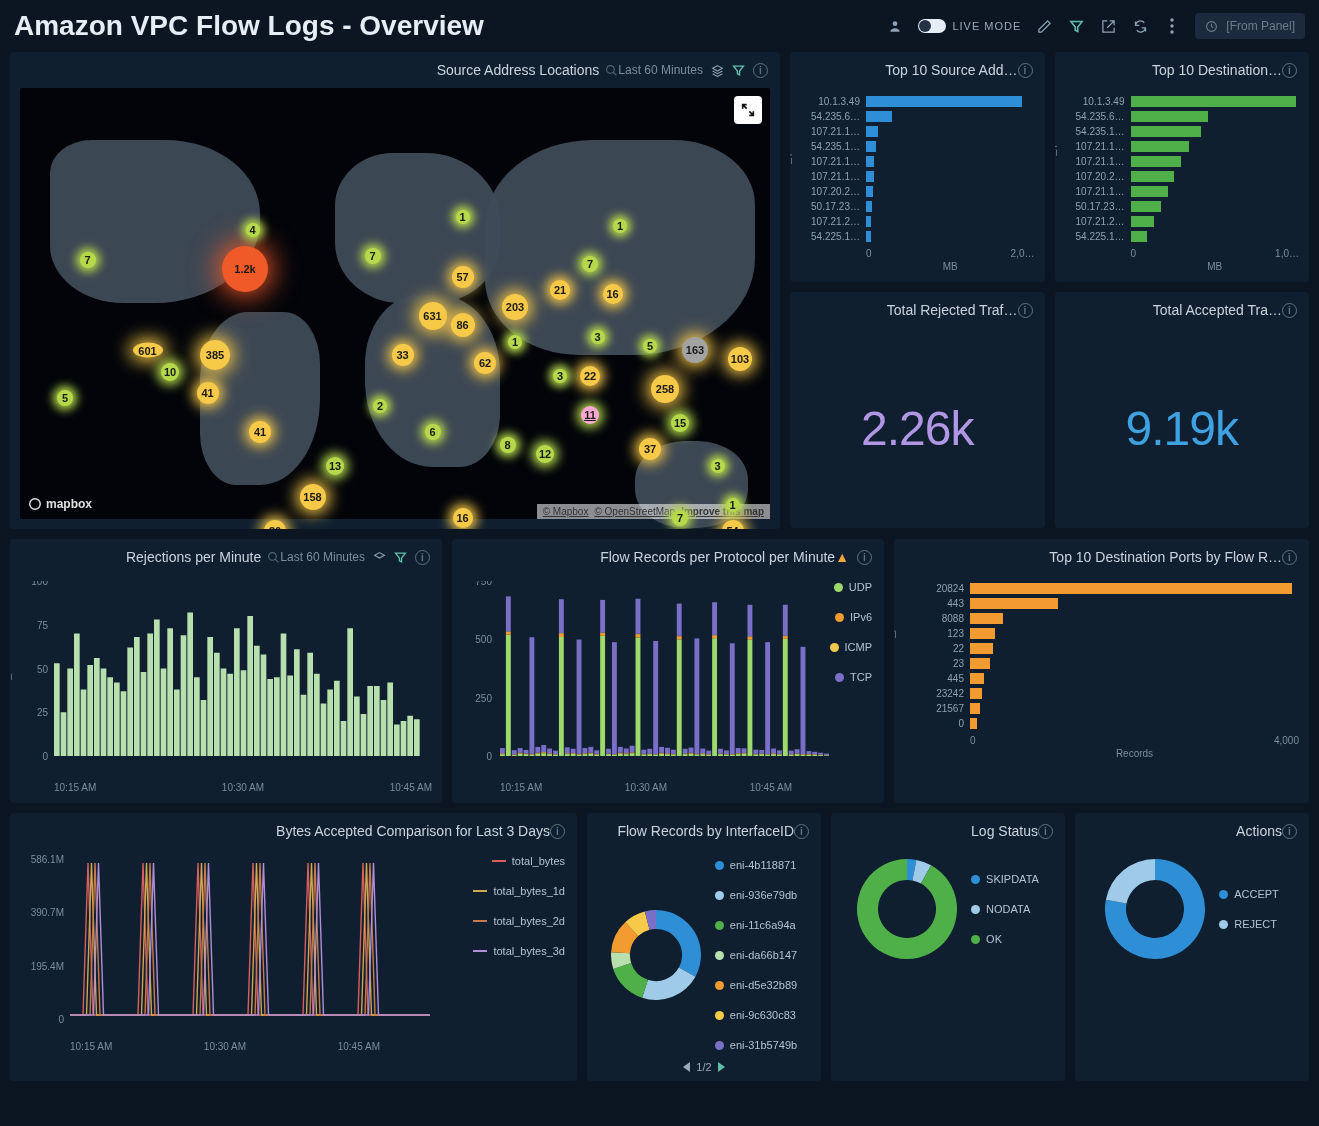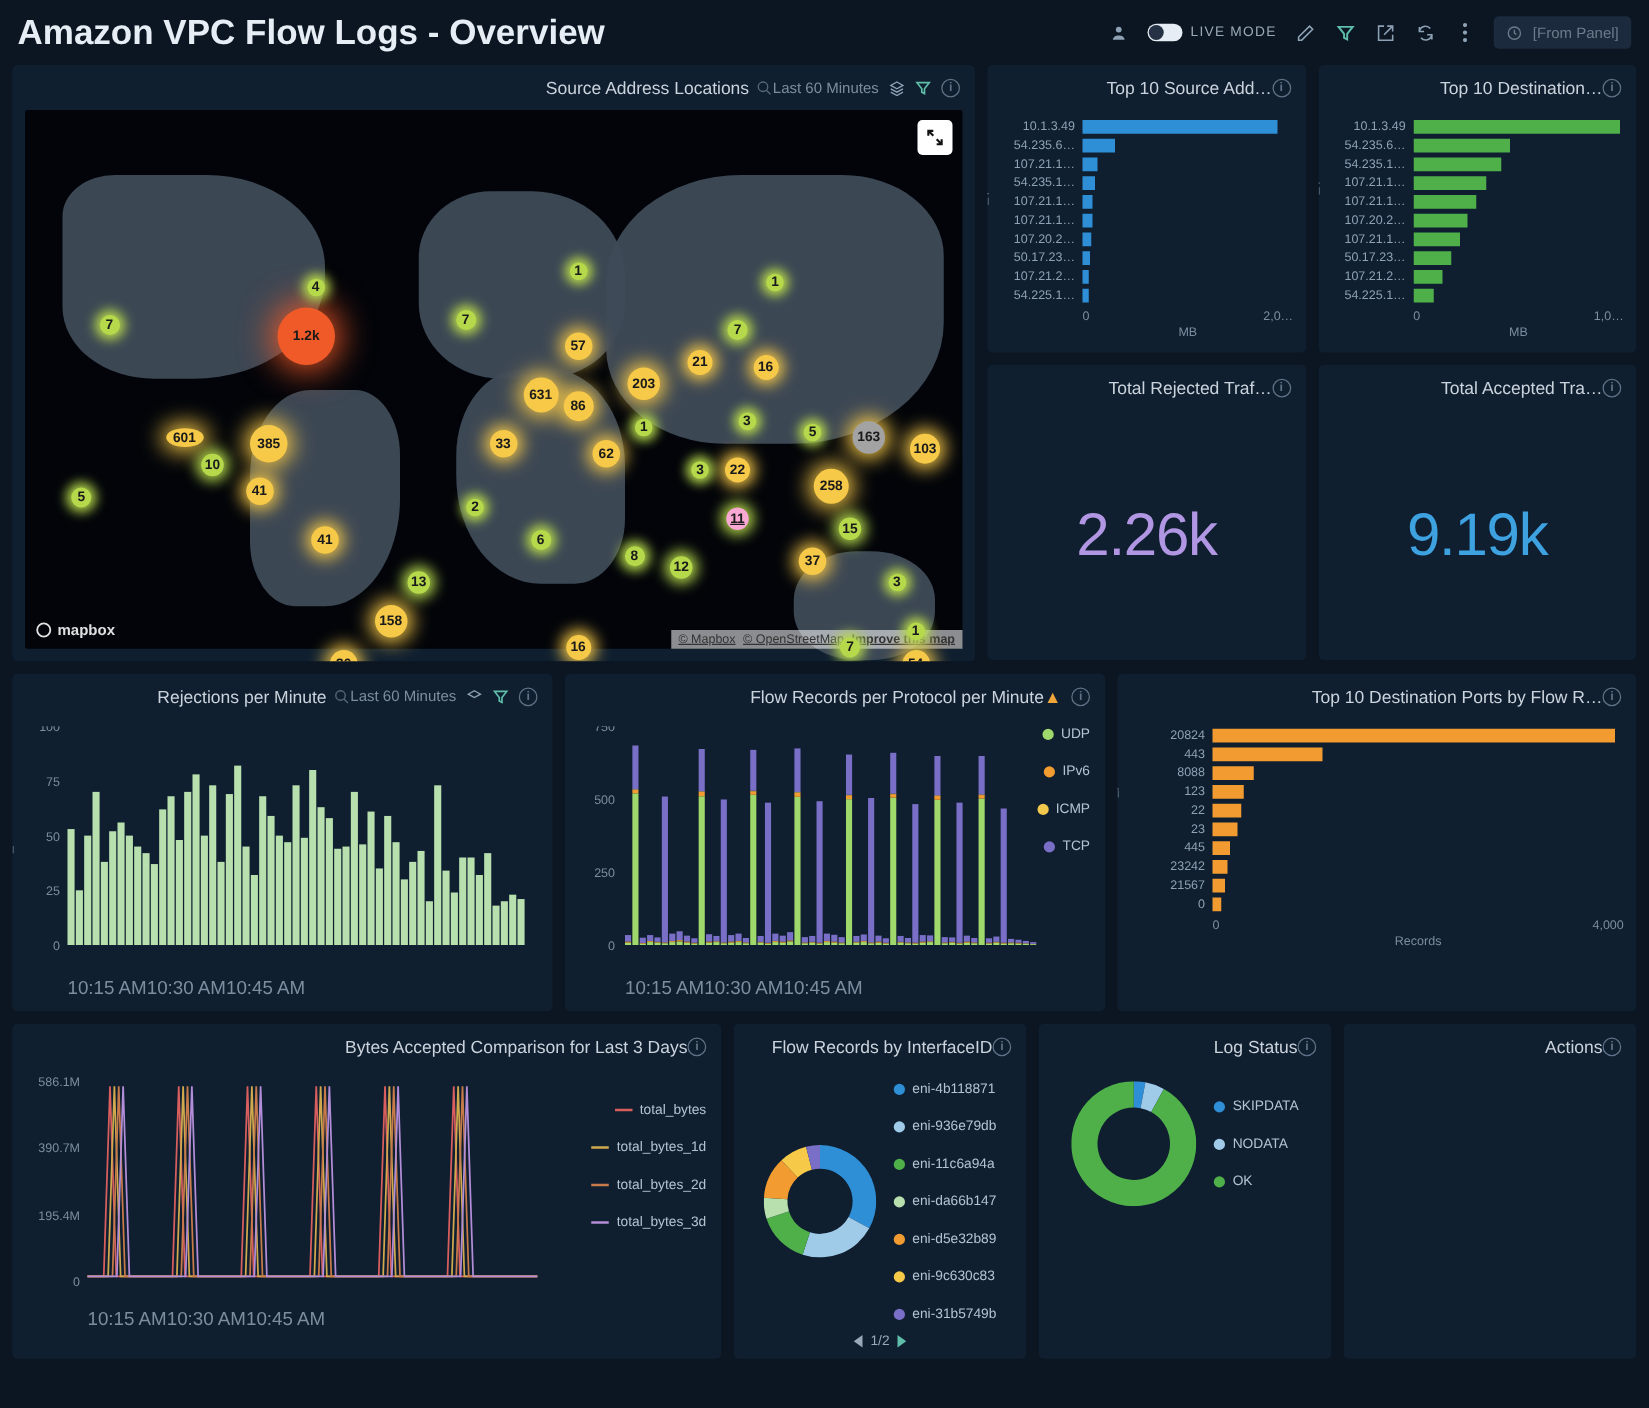--- a/index.html
+++ b/index.html
@@ -35,21 +35,21 @@
 .continent{position:absolute;background:#3f4b59;border-radius:40%;opacity:.95}
 .pin{position:absolute;border-radius:50%;display:flex;align-items:center;justify-content:center;font-size:11px;font-weight:700;color:#1a1a1a;transform:translate(-50%,-50%)}
 .expand-btn{position:absolute;right:8px;top:8px;width:28px;height:28px;background:#fff;border-radius:4px;display:flex;align-items:center;justify-content:center;cursor:pointer}
 .map-attr{position:absolute;right:0;bottom:0;background:rgba(255,255,255,.55);font-size:10px;padding:2px 6px;color:#333;display:flex;gap:6px}
 .map-attr span{text-decoration:underline;cursor:pointer}
 .mapbox-logo{position:absolute;left:8px;bottom:8px;color:#e0e0e0;font-weight:600;font-size:12px;display:flex;align-items:center;gap:4px}
 .legend{display:flex;flex-direction:column;gap:18px;font-size:11px;color:#b5c3d1}
 .legend-row{display:flex;align-items:center;gap:6px;justify-content:flex-end}
 .dot{width:9px;height:9px;border-radius:50%;flex:none}
 .chartbox{position:relative;padding:6px 10px 10px}
-.xticks{display:flex;font-size:15px;color:#7c8da0;padding:6px 0 0}
+.xticks{display:flex;justify-content:space-between;font-size:10px;color:#7c8da0;padding:6px 0 0}
 .donut-wrap{display:flex;align-items:center;justify-content:center;gap:14px;padding:10px}
 .pager{display:flex;align-items:center;justify-content:center;gap:6px;font-size:11px;color:#9aa9b7;padding-bottom:8px}
 .tri{width:0;height:0;border-top:5px solid transparent;border-bottom:5px solid transparent}
 .tri.l{border-right:7px solid #9aa9b7}
 .tri.r{border-left:7px solid #5fbeaa}
 .info-icon{width:15px;height:15px;display:flex;align-items:center;justify-content:center;border:1.5px solid #5f7186;border-radius:50%;font-size:10px;font-weight:700;color:#5f7186;cursor:pointer}
 .warn-ic{color:#f0a63a;font-size:14px}
 </style>
 </head>
 <body>
@@ -813,21 +813,21 @@
   </div>
 </div>
 
 <div class="grid row3" style="margin-top:10px;padding-bottom:20px">
   <div class="panel">
     <div class="phead">
         <span>Bytes Accepted Comparison for Last 3 Days</span>
         <span class="info-icon">i</span>
       </div>
     <div class="chartbox" id="chart-bytes_cmp">
-        <div class="legend" style="position: absolute; right: 12px; top: 6px; margin-top: 21px;">
+        <div class="legend" style="position: absolute; right: 12px; top: 6px;">
           <div class="legend-row">
             <span style="width:14px;height:2px;background:#d95e5e"></span>
             <span>total_bytes</span>
           </div>
           <div class="legend-row">
             <span style="width:14px;height:2px;background:#d0a84e"></span>
             <span>total_bytes_1d</span>
           </div>
           <div class="legend-row">
             <span style="width:14px;height:2px;background:#c77a4a"></span>
@@ -935,14 +935,30 @@
           </div>
         </div>
       </div>
   </div>
 
   <div class="panel">
     <div class="phead">
         <span>Actions</span>
         <span class="info-icon">i</span>
       </div>
+    <div class="donut-wrap" id="donut-actions">
+        <svg width="100" height="100">
+          <path d="M50 0 A50 50 0 1 1 0.8856374635655726 40.630934270713766 L21.513669728868035 44.565941877013984 A28.999999999999996 28.999999999999996 0 1 0 50 21.000000000000004 Z" fill="#2e8fd6"></path>
+          <path d="M0.8856374635655726 40.630934270713766 A50 50 0 0 1 49.99999999999999 0 L49.99999999999999 21.000000000000004 A28.999999999999996 28.999999999999996 0 0 0 21.513669728868035 44.565941877013984 Z" fill="#a0cbe8"></path>
+        </svg>
+        <div class="legend" style="align-items: flex-start;">
+          <div class="legend-row" style="justify-content:flex-start">
+            <span class="dot" style="background:#2e8fd6"></span>
+            <span>ACCEPT</span>
+          </div>
+          <div class="legend-row" style="justify-content:flex-start">
+            <span class="dot" style="background:#a0cbe8"></span>
+            <span>REJECT</span>
+          </div>
+        </div>
+      </div>
   </div>
 </div>
 
 </body></html>

